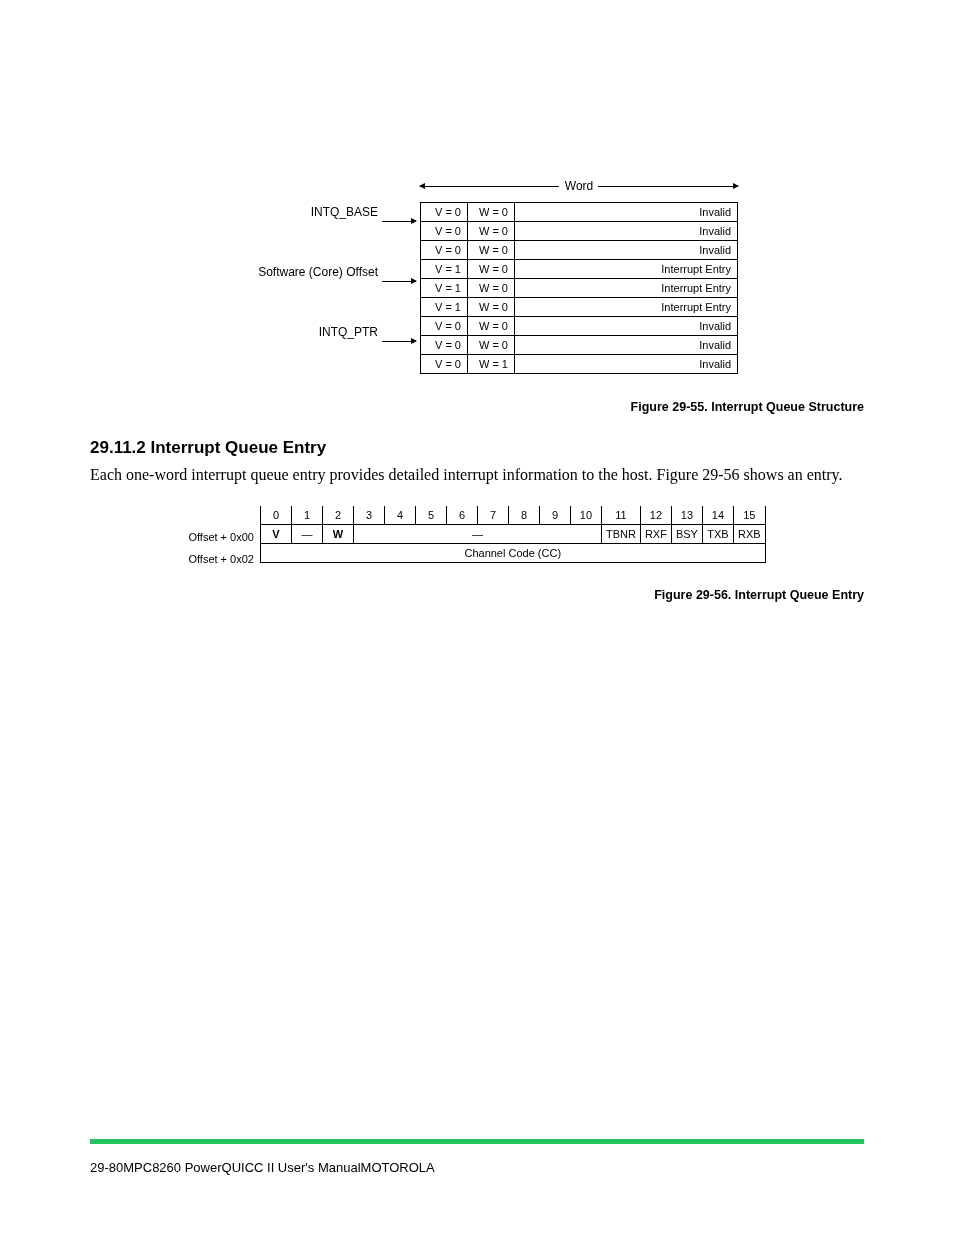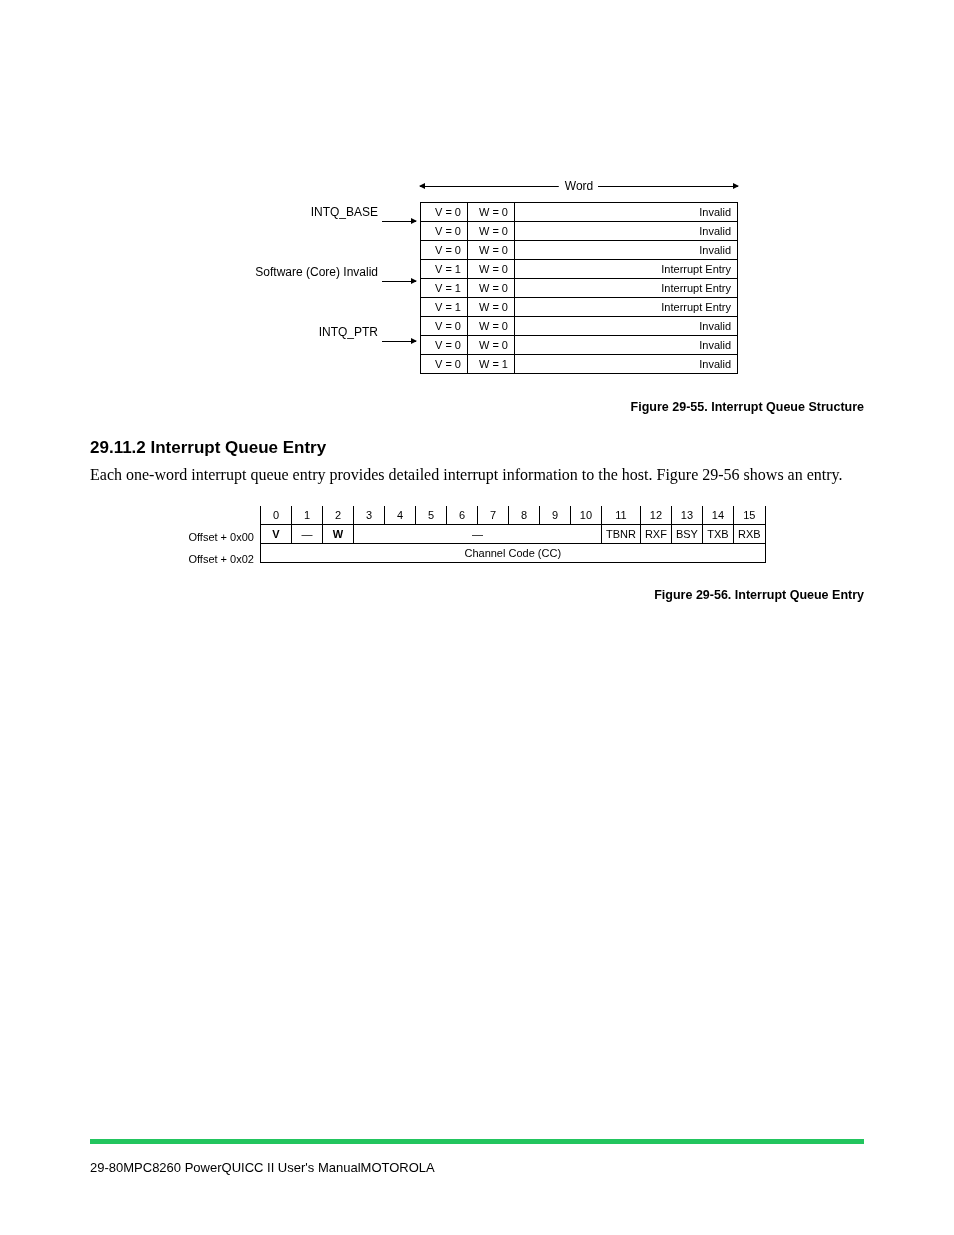--- a/index.html
+++ b/index.html
@@ -191,21 +191,21 @@
     <div class="diag-inner">
       <div class="label-col">
         <div class="spacer"></div>
         <div class="lbl-row">
             <span>INTQ_BASE</span>
             <span class="arrow" style="width:34px;"></span>
           </div>
         <div class="lbl-row"></div>
         <div class="lbl-row"></div>
         <div class="lbl-row">
-            <span>Software (Core) Invalid</span>
+            <span>Software (Core) Offset</span>
             <span class="arrow" style="width:34px;"></span>
           </div>
         <div class="lbl-row"></div>
         <div class="lbl-row"></div>
         <div class="lbl-row">
             <span>INTQ_PTR</span>
             <span class="arrow" style="width:34px;"></span>
           </div>
         <div class="lbl-row"></div>
         <div class="lbl-row"></div>

